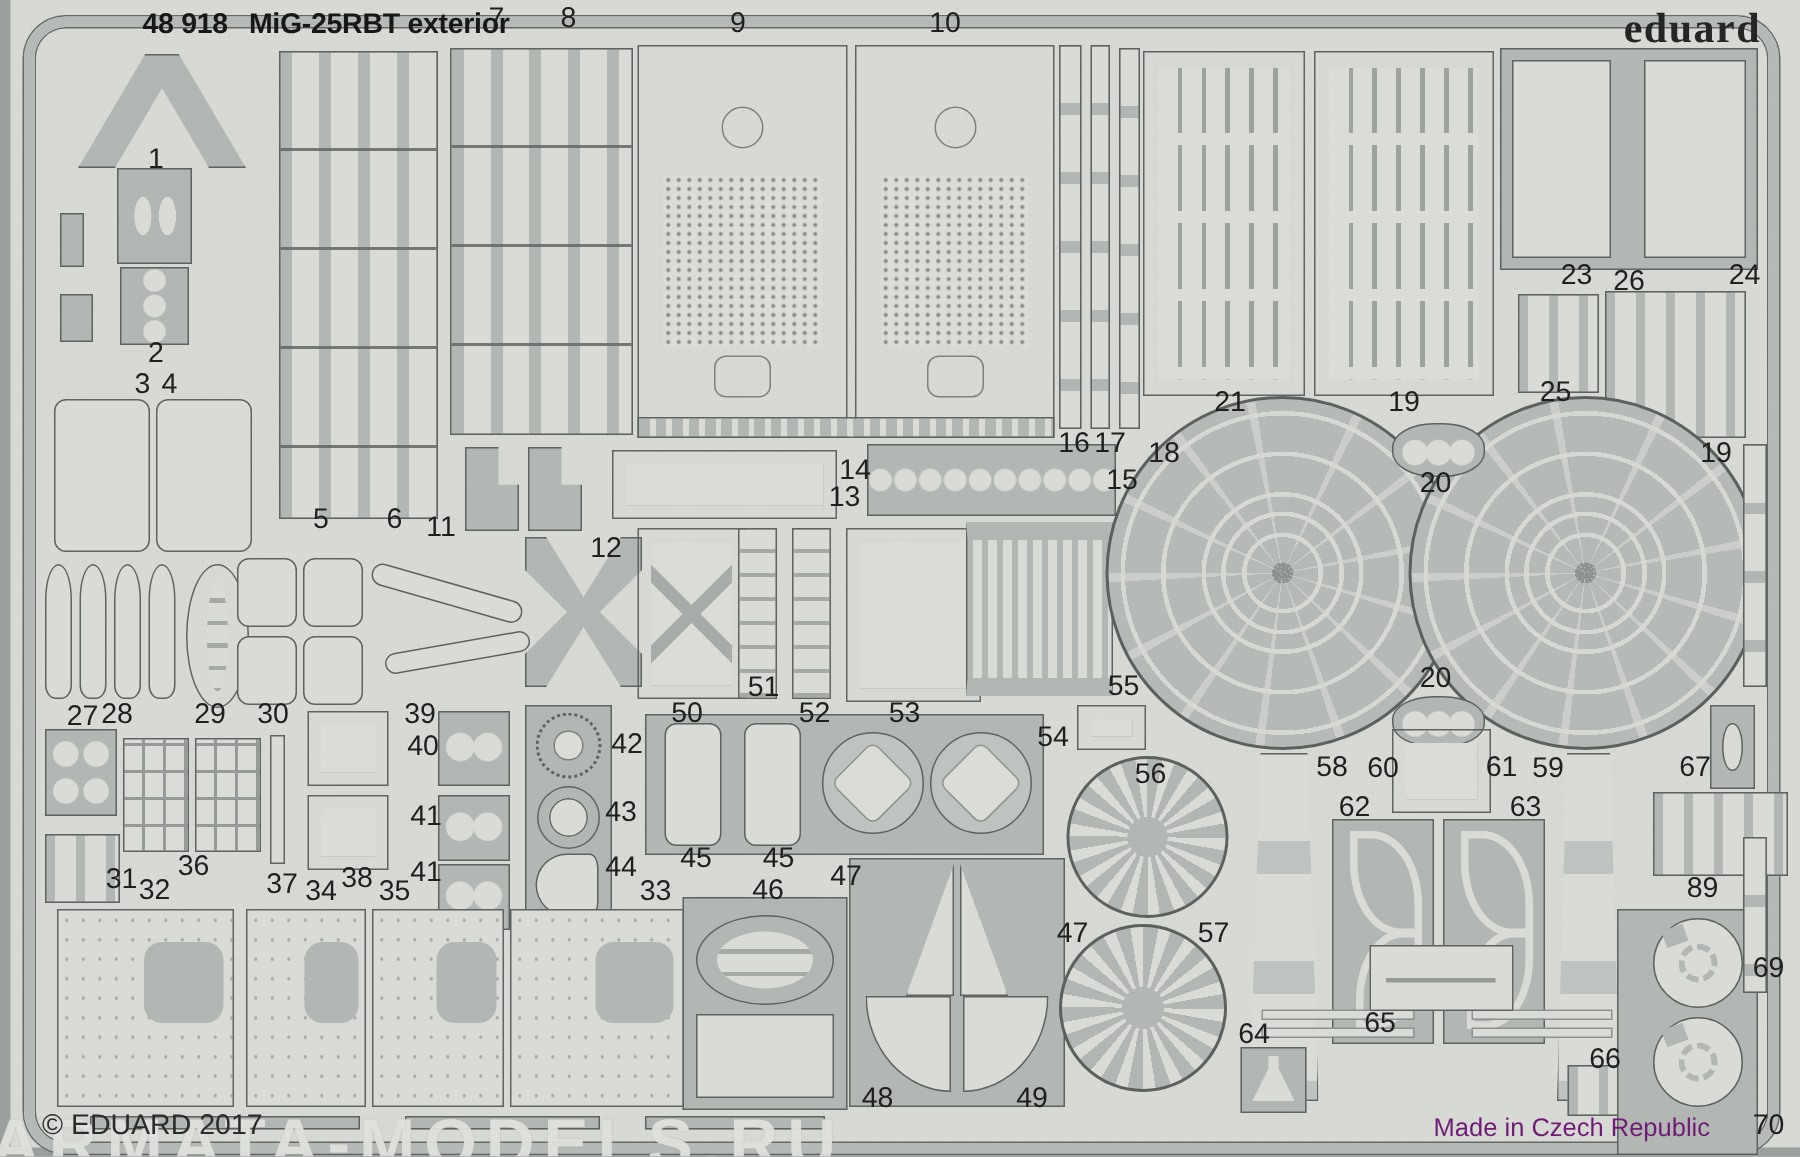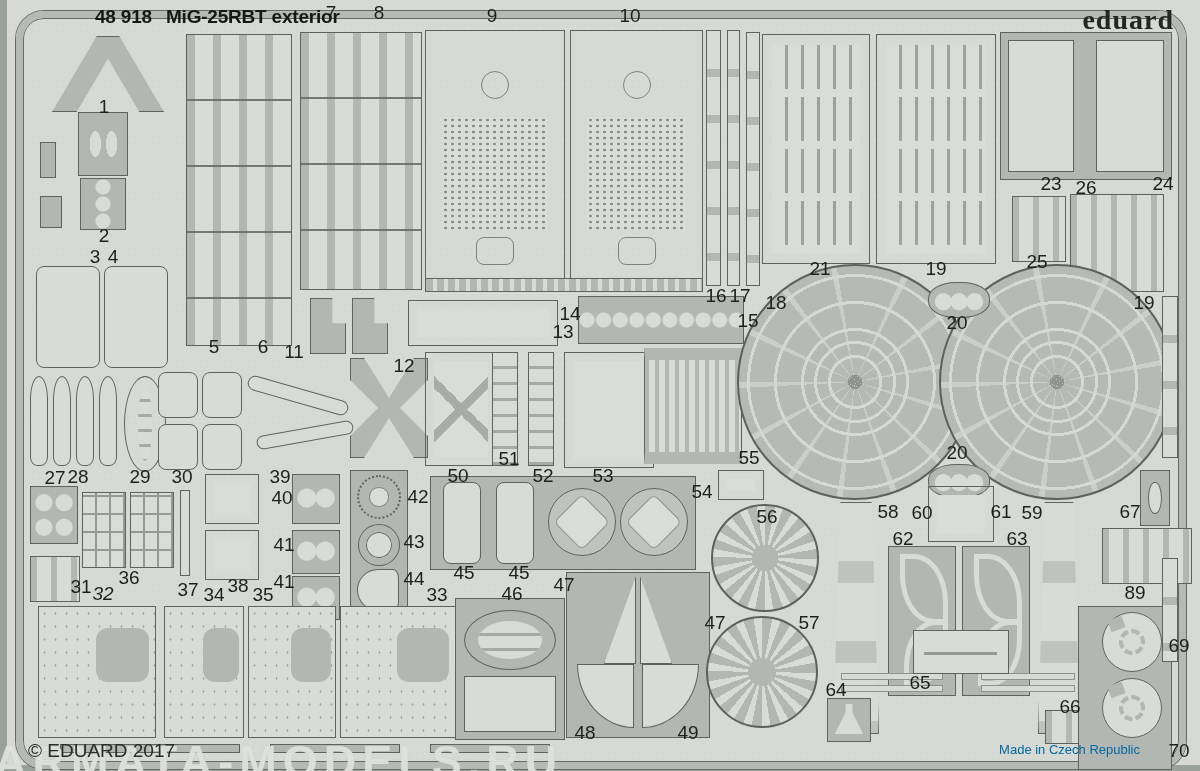--- a/index.html
+++ b/index.html
@@ -137,21 +137,21 @@
   .lab{position:absolute;transform:translate(-50%,-50%);
        font-size:19px;color:#1e201e;z-index:4;white-space:nowrap;}
 
   .hdr{position:absolute;left:95px;top:6px;z-index:5;font-weight:bold;font-size:19px;
        letter-spacing:-0.2px;color:#161816;}
   .hdr .sp{display:inline-block;width:14px;}
   .brand{position:absolute;right:26px;top:4px;z-index:5;
        font-family:"Liberation Serif",serif;font-weight:bold;font-size:28px;
        letter-spacing:1px;color:#242624;}
   .copy{position:absolute;left:28px;top:740px;z-index:5;font-size:19px;color:#2a2c2a;}
-  .made{position:absolute;right:60px;top:742px;z-index:5;font-size:13px;color:#0369a1;}
+  .made{position:absolute;right:60px;top:742px;z-index:5;font-size:17px;color:#701a75;}
   .wm{position:absolute;left:-6px;top:736px;z-index:3;font-weight:bold;font-size:45px;
       letter-spacing:6px;color:#dfe1dd;text-shadow:0 0 1px #b0b4b0;opacity:.95;white-space:nowrap;}
 </style>
 </head>
 <body>
 
 <div id="stage">
   <div class="edgeL"></div>
   <div class="edgeB"></div>
   <div class="frame"></div>
@@ -305,21 +305,21 @@
       <span class="lab" style="left: 280px; top: 477px;">39</span>
       <span class="lab" style="left: 282px; top: 498px;">40</span>
       <span class="lab" style="left: 284px; top: 545px;">41</span>
       <span class="lab" style="left: 284px; top: 582px;">41</span>
       <span class="lab" style="left: 81px; top: 587px;">31</span>
       <span class="lab" style="left: 129px; top: 578px;">36</span>
       <span class="lab" style="left: 188px; top: 590px;">37</span>
       <span class="lab" style="left: 214px; top: 595px;">34</span>
       <span class="lab" style="left: 238px; top: 586px;">38</span>
       <span class="lab" style="left: 263px; top: 595px;">35</span>
-      <span class="lab" style="left: 103px; top: 594px; font-style: italic;">32</span>
+      <span class="lab" style="left: 103px; top: 594px;">32</span>
       <span class="lab" style="left: 437px; top: 595px;">33</span>
       <span class="lab" style="left: 418px; top: 497px;">42</span>
       <span class="lab" style="left: 414px; top: 542px;">43</span>
       <span class="lab" style="left: 414px; top: 579px;">44</span>
       <span class="lab" style="left: 464px; top: 573px;">45</span>
       <span class="lab" style="left: 519px; top: 573px;">45</span>
       <span class="lab" style="left: 458px; top: 476px;">50</span>
       <span class="lab" style="left: 509px; top: 459px;">51</span>
       <span class="lab" style="left: 543px; top: 476px;">52</span>
       <span class="lab" style="left: 603px; top: 476px;">53</span>

